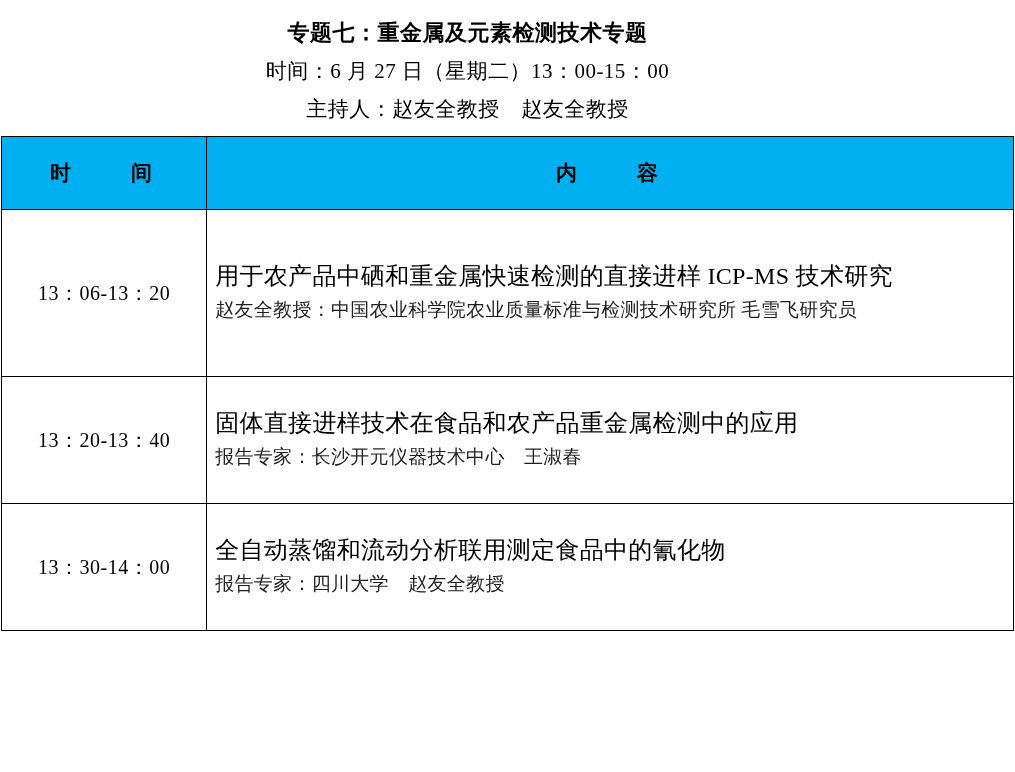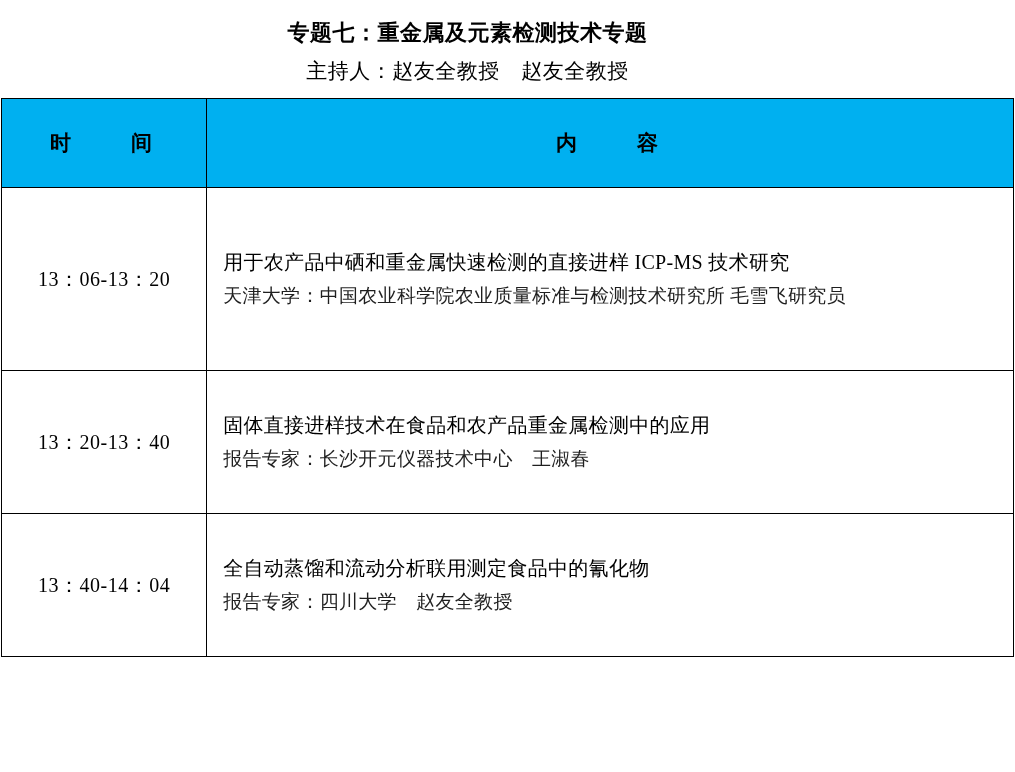--- a/index.html
+++ b/index.html
@@ -36,21 +36,21 @@
   }
   table.agenda {
     border-collapse: collapse;
     width: 1013px;
     margin: 8px 0 0 1px;
     table-layout: fixed;
   }
   table.agenda td, table.agenda th {
     border: 1px solid #000000;
     vertical-align: middle;
-    padding: 16px;
+    padding: 8px;
   }
   .head-row th {
     background: #00b0f0;
     height: 56px;
     font-size: 21px;
     font-weight: bold;
     text-align: center;
     letter-spacing: 6px;
   }
   .col-time { width: 205px; }
@@ -60,72 +60,73 @@
     text-align: center;
     font-size: 20px;
     letter-spacing: 0.5px;
     white-space: nowrap;
   }
   td.content {
     padding: 8px 10px 8px 14px;
     text-align: left;
   }
   .topic {
-    font-size: 20px;
+    font-size: 24px;
     line-height: 34px;
     letter-spacing: 0.3px;
   }
   .speaker {
     font-size: 19px;
     line-height: 34px;
     color: #1f1f1f;
     letter-spacing: 0.3px;
   }
   .row-tall td { height: 150px; }
   .row-mid td { height: 110px; }
 </style>
 </head>
 <body>
 
 <div class="page">
 
   <div class="header">
     <div class="line title">专题七：重金属及元素检测技术专题</div>
+    <div class="line">时间：6 月 27 日（星期二）13：00-15：00</div>
     <div class="line">主持人：赵友全教授　赵友全教授</div>
   </div>
 
   <table class="agenda">
     <colgroup>
       <col class="col-time">
       <col class="col-content">
     </colgroup>
     <tbody>
         <tr class="head-row">
       <th>时　　间</th>
       <th>内　　容</th>
     </tr>
 
     <tr class="row-tall">
       <td class="time">13：06-13：20</td>
       <td class="content">
         <div class="topic">用于农产品中硒和重金属快速检测的直接进样 ICP-MS 技术研究</div>
-        <div class="speaker">天津大学：中国农业科学院农业质量标准与检测技术研究所 毛雪飞研究员</div>
+        <div class="speaker">赵友全教授：中国农业科学院农业质量标准与检测技术研究所 毛雪飞研究员</div>
       </td>
     </tr>
 
     <tr class="row-mid">
       <td class="time">13：20-13：40</td>
       <td class="content">
         <div class="topic">固体直接进样技术在食品和农产品重金属检测中的应用</div>
         <div class="speaker">报告专家：长沙开元仪器技术中心　王淑春</div>
       </td>
     </tr>
 
     <tr class="row-mid">
-      <td class="time">13：40-14：04</td>
+      <td class="time">13：30-14：00</td>
       <td class="content">
         <div class="topic">全自动蒸馏和流动分析联用测定食品中的氰化物</div>
         <div class="speaker">报告专家：四川大学　赵友全教授</div>
       </td>
     </tr>
 
   </tbody>
     </table>
 
 </div>

